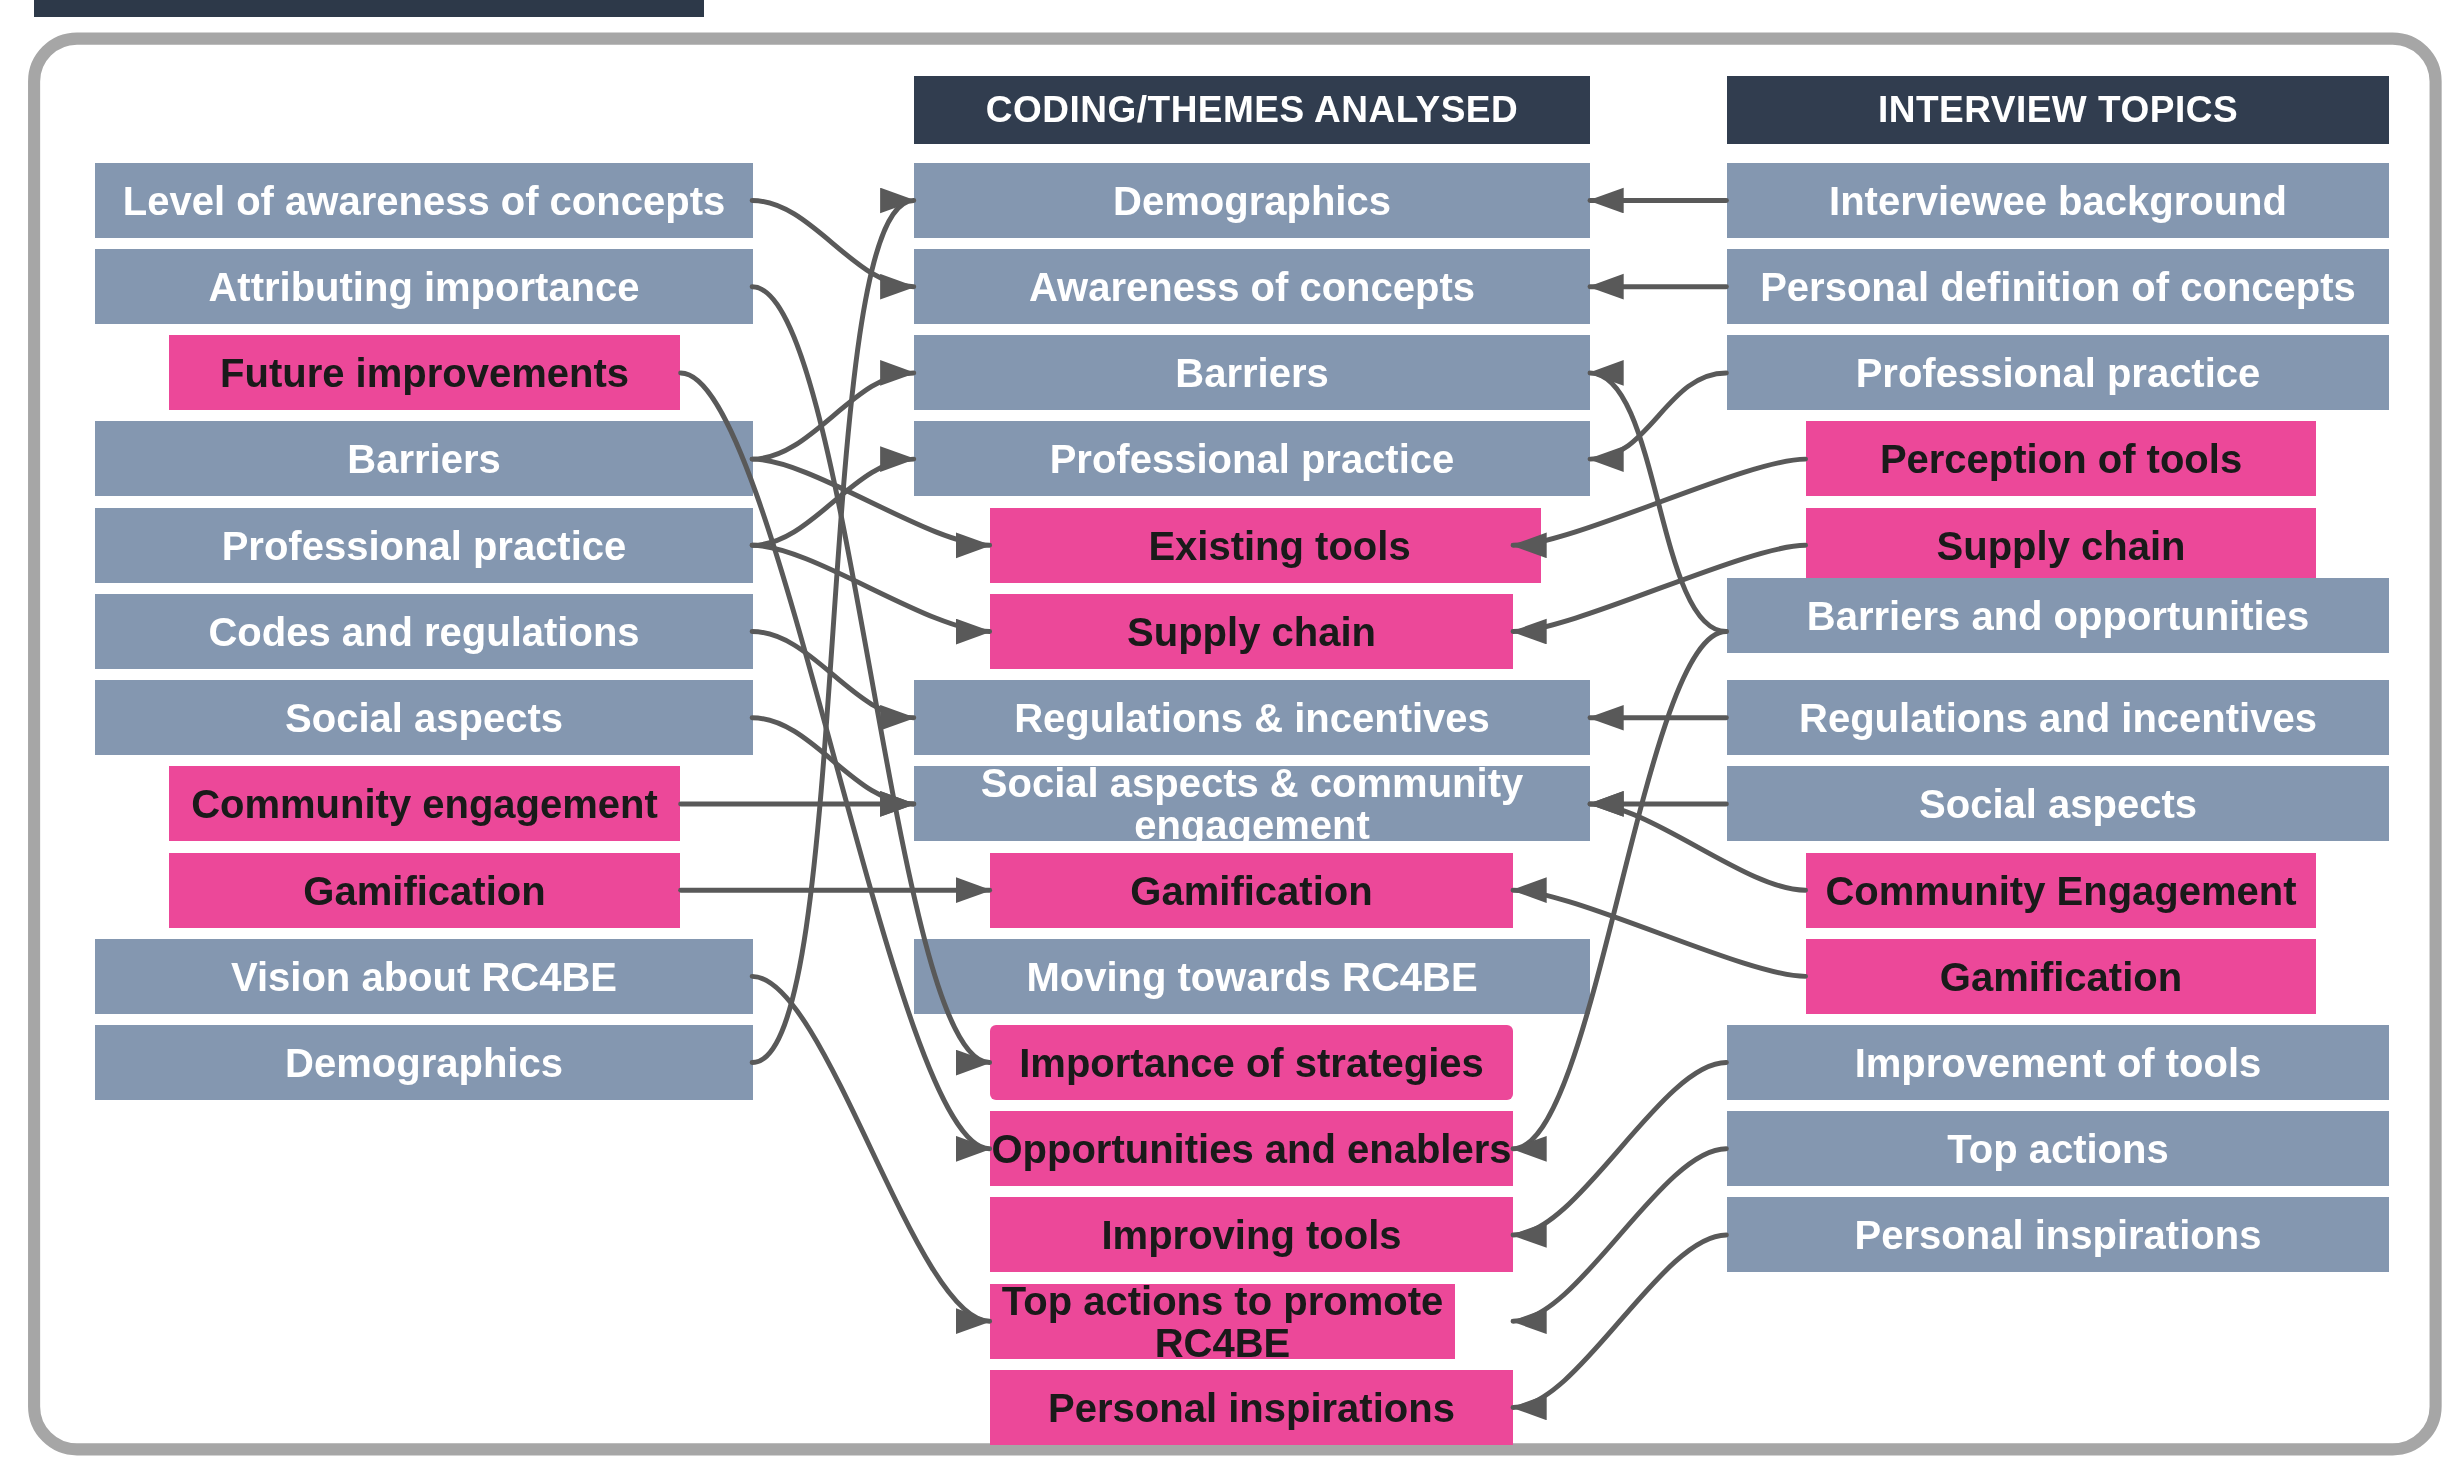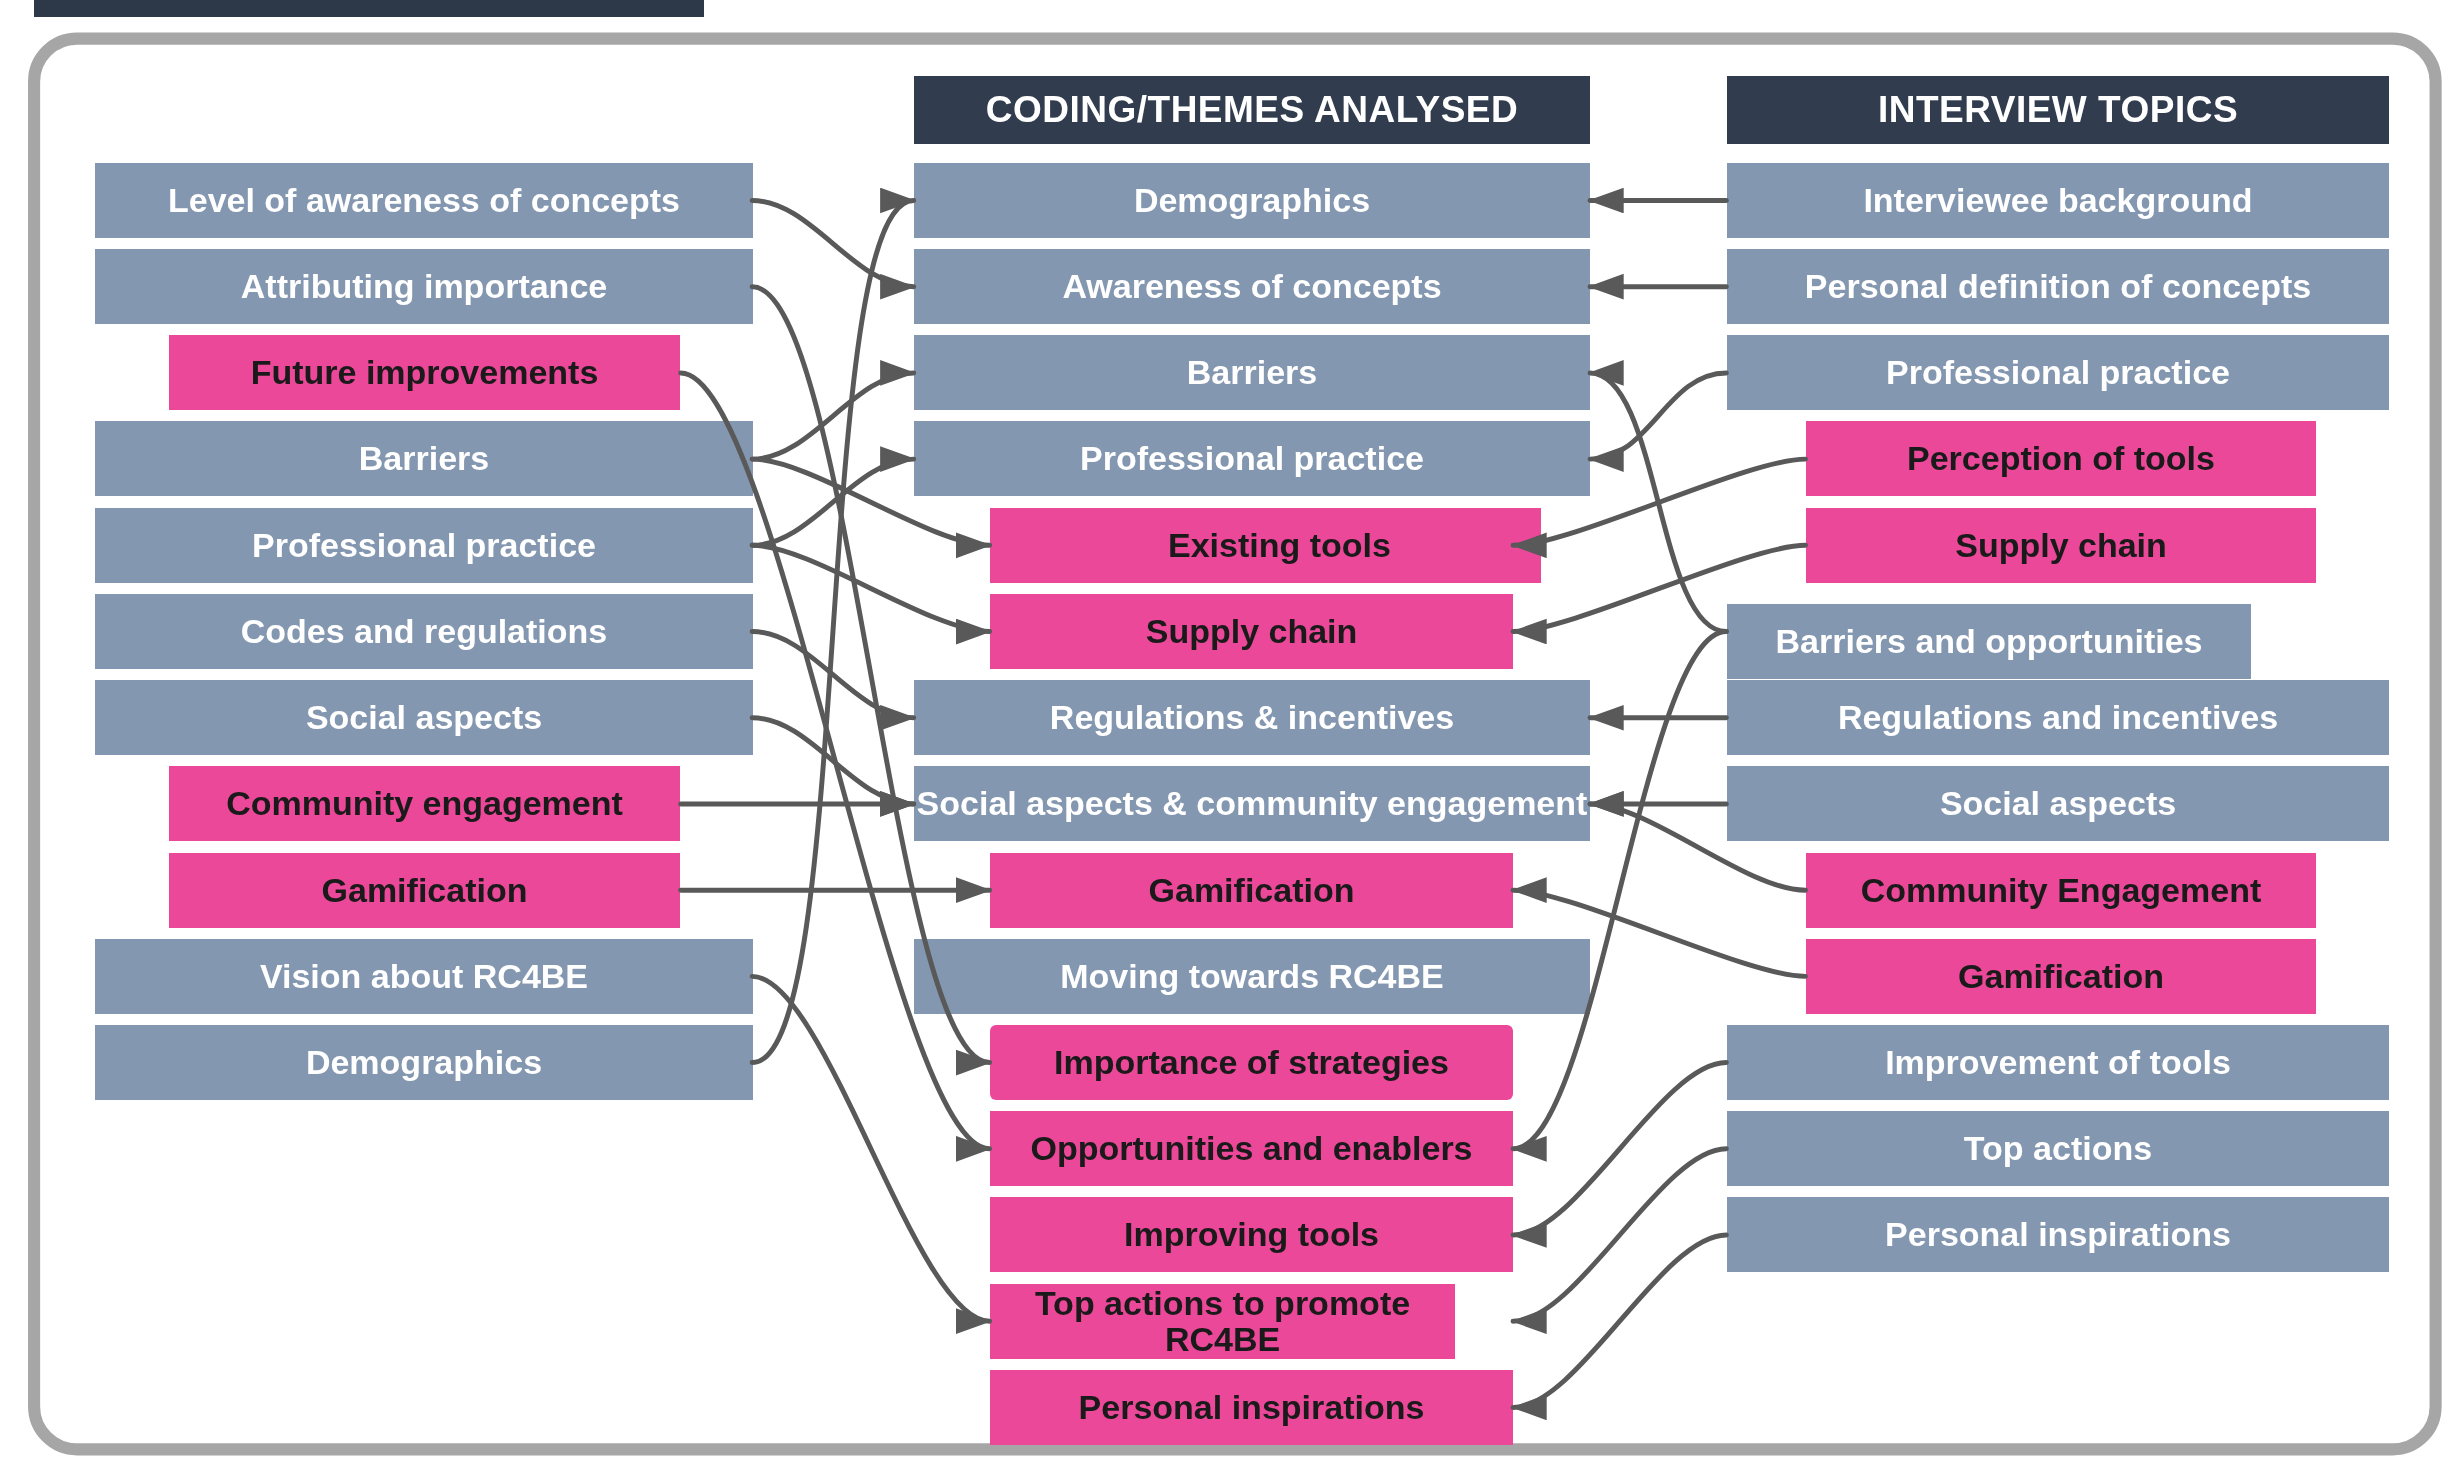--- a/index.html
+++ b/index.html
@@ -3,21 +3,21 @@
 <meta charset="utf-8">
 <style>
   html,body{margin:0;padding:0;background:#ffffff;}
   body{font-family:"Liberation Sans","DejaVu Sans",sans-serif;}
   #stage{position:relative;width:2462px;height:1483px;background:#ffffff;overflow:hidden;}
   #top-strip{position:absolute;left:34px;top:0;width:670px;height:16.5px;background:#2d3949;}
   #frame{position:absolute;left:0;top:0;width:2462px;height:1483px;pointer-events:none;}
   .col-header{position:absolute;height:68px;display:flex;align-items:center;justify-content:center;
     background:#313d4f;color:#ffffff;font-weight:bold;font-size:37px;letter-spacing:0.5px;}
   .box{position:absolute;height:75px;display:flex;align-items:center;justify-content:center;
-    font-weight:bold;font-size:34px;text-align:center;line-height:1.05;}
+    font-weight:bold;font-size:40px;text-align:center;line-height:1.05;}
   .box.blue{background:#8497b0;color:#ffffff;}
   .box.gray{background:#ec4899;color:#1a1a1a;}
   #arrows{position:absolute;left:0;top:0;width:2462px;height:1483px;pointer-events:none;}
 </style>
 </head>
 <body>
 
 <div id="stage">
   <div id="top-strip"></div>
 
@@ -53,21 +53,21 @@
       <div class="box gray" style="left: 990px; top: 1025px; width: 523px; border-radius: 6px;">Importance of strategies</div>
       <div class="box gray" style="left: 990px; top: 1111px; width: 523px;">Opportunities and enablers</div>
       <div class="box gray" style="left: 990px; top: 1197px; width: 523px;">Improving tools</div>
       <div class="box gray" style="left: 990px; top: 1284px; width: 465px;">Top actions to promote RC4BE</div>
       <div class="box gray" style="left: 990px; top: 1370px; width: 523px;">Personal inspirations</div>
       <div class="box blue" style="left: 1727px; top: 163px; width: 662px;">Interviewee background</div>
       <div class="box blue" style="left: 1727px; top: 249px; width: 662px;">Personal definition of concepts</div>
       <div class="box blue" style="left: 1727px; top: 335px; width: 662px;">Professional practice</div>
       <div class="box gray" style="left: 1806px; top: 421px; width: 510px;">Perception of tools</div>
       <div class="box gray" style="left: 1806px; top: 508px; width: 510px;">Supply chain</div>
-      <div class="box blue" style="left: 1727px; top: 604px; width: 524px;">Barriers and opportunities</div>
+      <div class="box blue" style="left: 1727px; top: 578px; width: 662px;">Barriers and opportunities</div>
       <div class="box blue" style="left: 1727px; top: 680px; width: 662px;">Regulations and incentives</div>
       <div class="box blue" style="left: 1727px; top: 766px; width: 662px;">Social aspects</div>
       <div class="box gray" style="left: 1806px; top: 853px; width: 510px;">Community Engagement</div>
       <div class="box gray" style="left: 1806px; top: 939px; width: 510px;">Gamification</div>
       <div class="box blue" style="left: 1727px; top: 1025px; width: 662px;">Improvement of tools</div>
       <div class="box blue" style="left: 1727px; top: 1111px; width: 662px;">Top actions</div>
       <div class="box blue" style="left: 1727px; top: 1197px; width: 662px;">Personal inspirations</div>
     </div>
 
   <svg id="arrows" viewBox="0 0 4478 2697">

